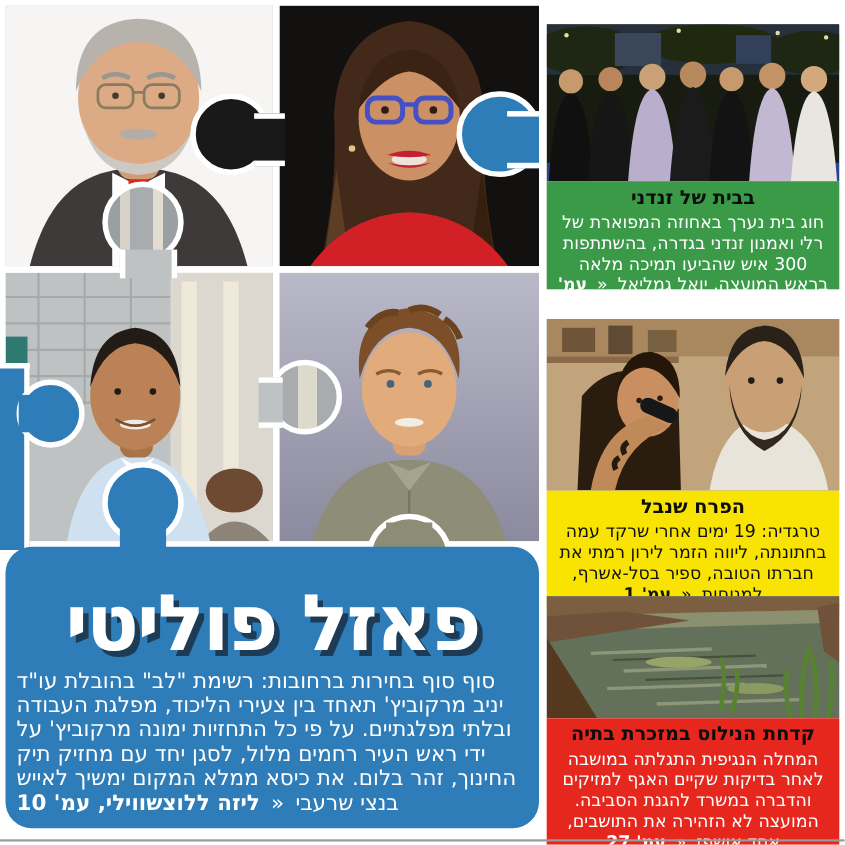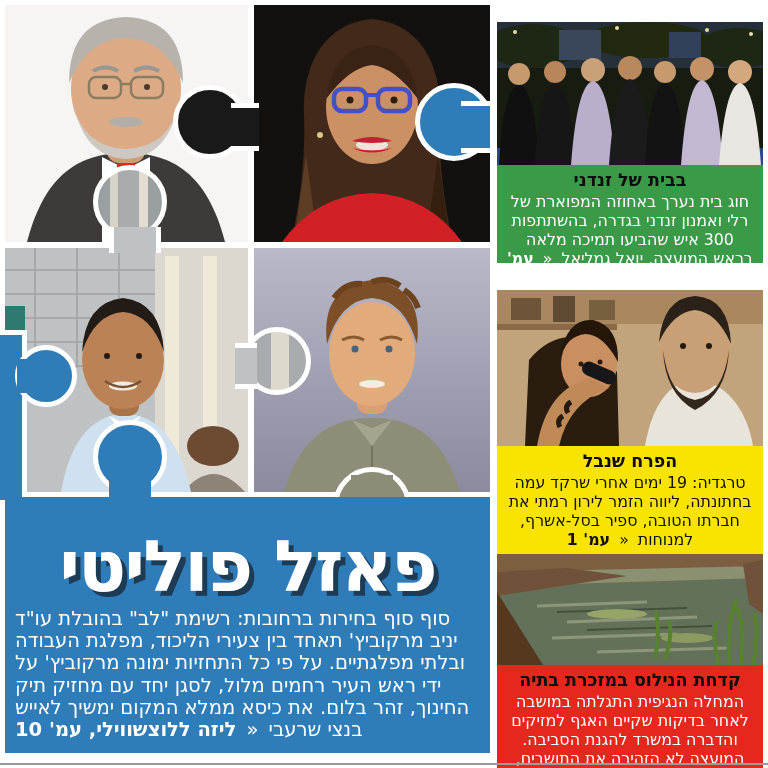--- a/index.html
+++ b/index.html
@@ -8,21 +8,21 @@
 
   
   .left-feature{position:absolute;left:5px;top:5px;width:485px;height:748px;background:#ffffff;}
   .photo{position:absolute;overflow:hidden;background:#ddd;}
   .photo svg{display:block;width:100%;height:100%;}
   .photo-a{left:0;top:0;width:243px;height:237px;}
   .photo-b{left:249px;top:0;width:236px;height:237px;}
   .photo-c{left:0;top:243px;width:243px;height:244px;}
   .photo-d{left:249px;top:243px;width:236px;height:244px;}
 
-  .blue-band{position:absolute;left:0;top:492px;width:485px;height:256px;background:#2e7cb8;}
+  .blue-band{position:absolute;left:0;top:492px;width:485px;height:256px;background:#2e7cb8;border-radius:24px;}
   .feature-headline{margin:34px 6px 6px;text-align:center;color:#ffffff;font-size:71px;line-height:1;
     font-weight:800;letter-spacing:-2px;text-shadow:5px 5px 0 #1d3b55;}
   .feature-body{margin:6px 10px 0;text-align:left;color:#ffffff;font-size:19.5px;line-height:1.14;}
   .feature-body strong{font-weight:800;}
   .arrow{margin:0 4px;}
 
   
   .knob{position:absolute;border-radius:50%;border:5px solid #ffffff;box-sizing:border-box;}
   .patch{position:absolute;}
   .k-black{left:168px;top:80px;width:74px;height:74px;background:#191919;}
@@ -41,21 +41,21 @@
   .p-edge{left:12px;top:354px;width:22px;height:34px;background:#2e7cb8;}
   .k-band-up{left:88px;top:415px;width:74px;height:74px;background:#2e7cb8;}
   .p-band-up{left:104px;top:468px;width:42px;height:26px;background:#2e7cb8;}
   .k-shirt{left:328px;top:462px;width:78px;height:78px;background:#8d8c76;}
   .p-shirt{left:346px;top:470px;width:42px;height:24px;background:#8d8c76;}
 
   
   .story{position:absolute;left:497px;width:266px;}
   .story-1{top:22px;height:241px;}
   .story-2{top:258px;height:264px;margin-top:32px;}
-  .story-3{top:554px;height:205px;}
+  .story-3{top:542px;height:205px;}
   .story-photo{position:relative;width:100%;overflow:hidden;background:#888;}
   .story-photo svg{display:block;width:100%;height:100%;}
   .story-1 .story-photo{height:143px;}
   .story-2 .story-photo{height:156px;}
   .story-3 .story-photo{height:111px;}
   .story-panel{position:relative;width:100%;box-sizing:border-box;padding:5px 7px 0;text-align:center;}
   .story-1 .story-panel{height:98px;background:#3b9a48;}
   .story-2 .story-panel{height:108px;background:#f8e400;}
   .story-3 .story-panel{height:119px;background:#e6271d;}
   .story-headline{margin:0;font-size:17.5px;line-height:1.2;font-weight:800;color:#0d0d0d;}

